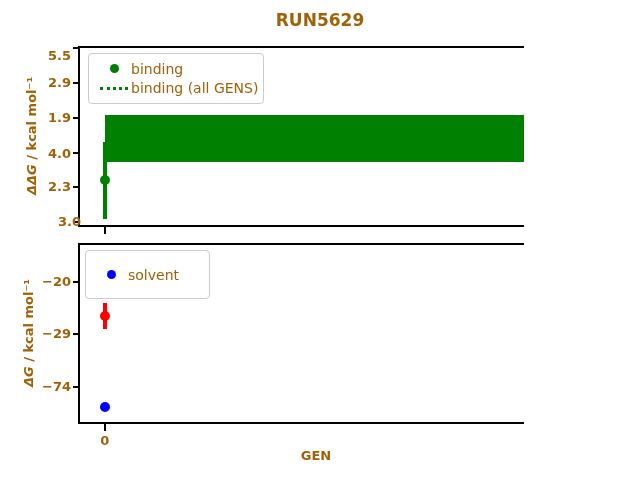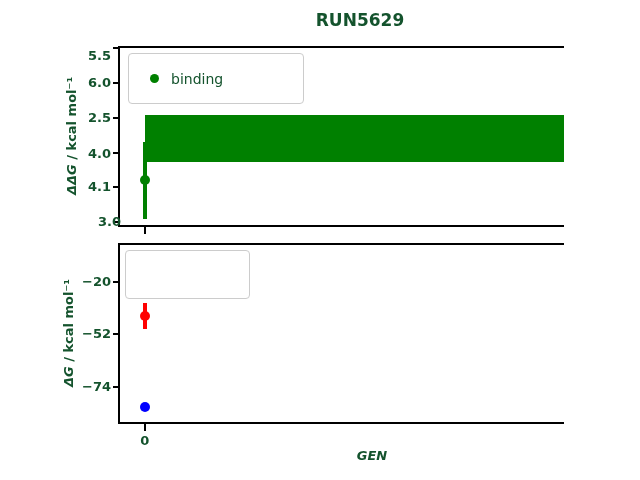--- a/index.html
+++ b/index.html
@@ -1,38 +1,37 @@
 <!DOCTYPE html>
 <html><head>
 <meta charset="utf-8">
 <style>
   html,body{margin:0;padding:0;background:#ffffff;}
   .figure{
     position:relative;width:524px;height:480px;background:#ffffff;
-    font-family:"DejaVu Sans","Liberation Sans",sans-serif;color:#14532d;
+    font-family:"DejaVu Sans","Liberation Sans",sans-serif;color:#a16207;
     overflow:hidden;
-    margin-left:40px;
   }
   .fig-title{
     position:absolute;top:10px;left:320px;transform:translateX(-50%);
     font-size:17px;font-weight:bold;white-space:nowrap;
   }
   .axes{position:absolute;border:2px solid #000;box-sizing:border-box;background:transparent;}
   #ax1{left:78px;top:46px;width:549px;height:181px;}
   #ax2{left:78px;top:243px;width:549px;height:181px;}
   .ylabel{
     position:absolute;transform:translate(-50%,-50%) rotate(-90deg);
     font-size:13px;font-weight:bold;white-space:nowrap;
   }
   #ylabel1{left:31px;top:136px;}
   #ylabel2{left:28px;top:333px;}
   .ylabel .math{font-style:italic;}
   .xlabel{
-    position:absolute;left:332px;top:448px;transform:translateX(-50%);
-    font-size:13px;font-weight:bold;font-style:italic;
+    position:absolute;left:316px;top:448px;transform:translateX(-50%);
+    font-size:13px;font-weight:bold;
   }
   .ytick{position:absolute;width:7px;height:2px;background:#000;}
   .xtick{position:absolute;width:2px;height:7px;background:#000;}
   .yticklabel{position:absolute;width:50px;text-align:right;font-size:13px;font-weight:bold;line-height:18px;height:18px;}
   .xticklabel{position:absolute;width:30px;text-align:center;font-size:13px;font-weight:bold;}
   .band{position:absolute;}
   .ebar{position:absolute;width:4px;}
   .dot{position:absolute;width:10px;height:10px;border-radius:50%;}
   .legend{
     position:absolute;background:rgba(255,255,255,0.9);
@@ -64,48 +63,60 @@
 
   <div class="xlabel">GEN</div>
 
   <div class="legend" id="legend1">
     <div class="legend-row">
       <span class="legend-handle">
           <span class="legend-dot" style="background: rgb(0, 128, 0);"></span>
         </span>
       <span class="legend-label">binding</span>
     </div>
+    <div class="legend-row">
+      <span class="legend-handle">
+          <span class="legend-dotted" style="border-top-color: rgb(0, 128, 0);"></span>
+        </span>
+      <span class="legend-label">binding (all GENS)</span>
+    </div>
   </div>
 
   <div class="legend" id="legend2">
+    <div class="legend-row">
+      <span class="legend-handle">
+          <span class="legend-dot" style="background: rgb(0, 0, 255);"></span>
+        </span>
+      <span class="legend-label">solvent</span>
+    </div>
   </div>
 
 <div class="band" style="left: 104.773px; top: 114.898px; width: 495.455px; height: 46.689px; background: rgb(0, 128, 0);"></div>
     <div class="ytick" style="left: 73px; top: 221.213px;"></div>
     <div class="yticklabel" style="left: 31px; top: 213.213px;">3.0</div>
     <div class="ytick" style="left: 73px; top: 186.37px;"></div>
-    <div class="yticklabel" style="left: 21px; top: 178.37px;">4.1</div>
+    <div class="yticklabel" style="left: 21px; top: 178.37px;">2.3</div>
     <div class="ytick" style="left: 73px; top: 151.528px;"></div>
     <div class="yticklabel" style="left: 21px; top: 145px;">4.0</div>
     <div class="ytick" style="left: 73px; top: 116.685px;"></div>
-    <div class="yticklabel" style="left: 21px; top: 108.685px;">2.5</div>
+    <div class="yticklabel" style="left: 21px; top: 108.685px;">1.9</div>
     <div class="ytick" style="left: 73px; top: 81.8425px;"></div>
-    <div class="yticklabel" style="left: 21px; top: 73.8425px;">6.0</div>
+    <div class="yticklabel" style="left: 21px; top: 73.8425px;">2.9</div>
     <div class="ytick" style="left: 73px; top: 47px;"></div>
     <div class="yticklabel" style="left: 21px; top: 47px;">5.5</div>
     <div class="xtick" style="left: 103.773px; top: 227px;"></div>
     <div class="xtick" style="left: 599.227px; top: 227px;"></div>
     <div class="ebar" style="left: 102.773px; top: 142.075px; height: 76.6535px; background: rgb(0, 128, 0);"></div>
     <div class="dot" style="left: 99.7727px; top: 175.402px; background: rgb(0, 128, 0);"></div>
     <div class="ebar" style="left: 598.227px; top: 57.0591px; height: 58.5354px; background: rgb(0, 128, 0);"></div>
     <div class="dot" style="left: 595.227px; top: 81.3268px; background: rgb(0, 128, 0);"></div>
     <div class="ytick" style="left: 73px; top: 280.711px;"></div>
     <div class="yticklabel" style="left: 21px; top: 272.711px;">−20</div>
     <div class="ytick" style="left: 73px; top: 333.156px;"></div>
-    <div class="yticklabel" style="left: 21px; top: 325.156px;">−52</div>
+    <div class="yticklabel" style="left: 21px; top: 325.156px;">−29</div>
     <div class="ytick" style="left: 73px; top: 385.6px;"></div>
     <div class="yticklabel" style="left: 21px; top: 377.6px;">−74</div>
     <div class="xtick" style="left: 103.773px; top: 424px;"></div>
     <div class="xticklabel" style="left: 89.7727px; top: 433px;">0</div>
     <div class="xtick" style="left: 599.227px; top: 424px;"></div>
     <div class="xticklabel" style="left: 585.227px; top: 433px;">1</div>
     <div class="ebar" style="left: 102.773px; top: 403.12px; height: 7.86667px; background: rgb(0, 0, 255);"></div>
     <div class="dot" style="left: 99.7727px; top: 402.053px; background: rgb(0, 0, 255);"></div>
     <div class="ebar" style="left: 598.227px; top: 386.6px; height: 7.86667px; background: rgb(0, 0, 255);"></div>
     <div class="dot" style="left: 595.227px; top: 385.533px; background: rgb(0, 0, 255);"></div>

